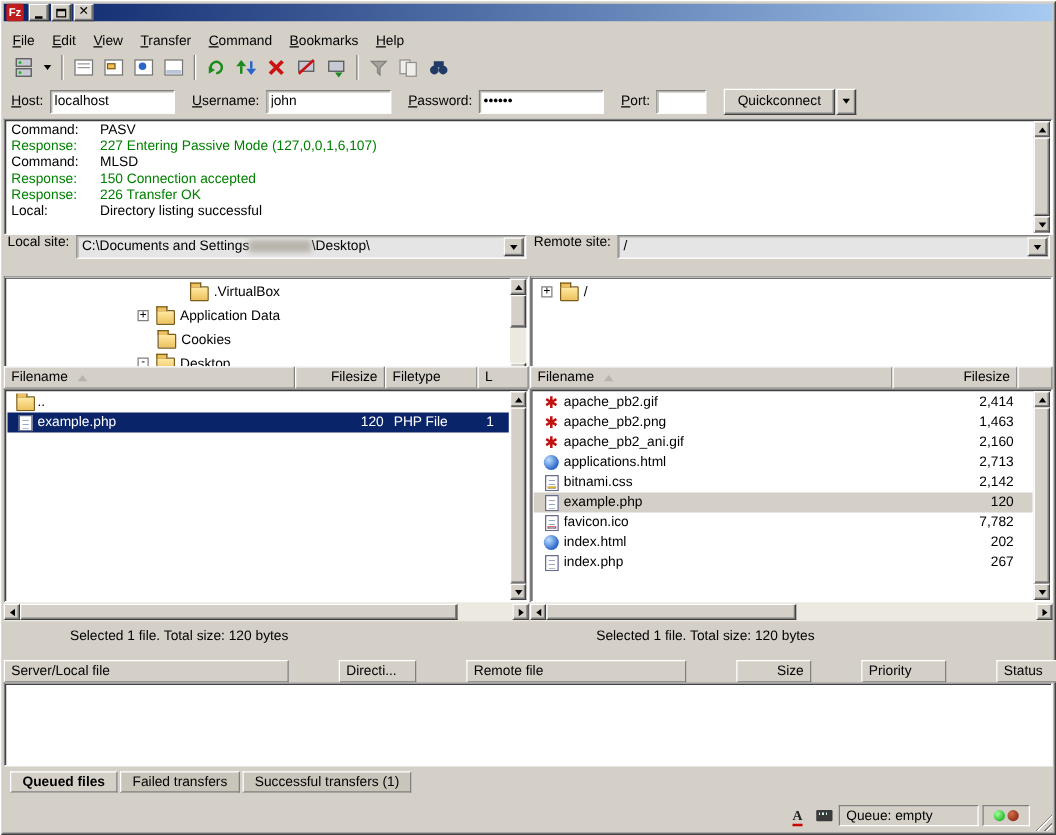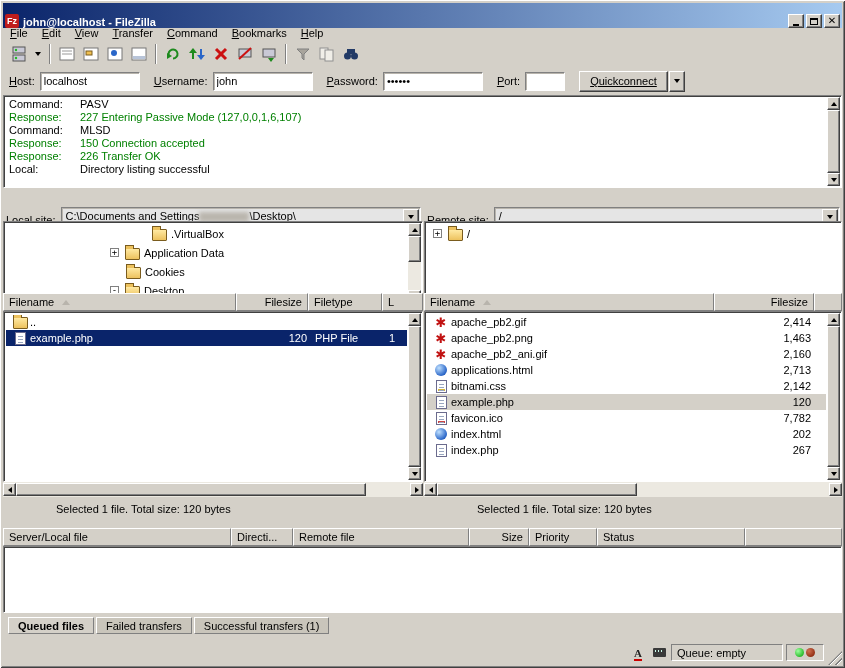--- a/index.html
+++ b/index.html
@@ -4,23 +4,23 @@
 <style>
   * { box-sizing: border-box; margin:0; padding:0; }
   html,body { width:845px; height:668px; }
   body { font-family:"Liberation Sans", sans-serif; font-size:11px; color:#000; background:#d4d0c8; }
 
   .window { position:relative; width:845px; height:668px; background:#d4d0c8;
     box-shadow: inset 1px 1px 0 #ffffff, inset -1px -1px 0 #404040,
                 inset 2px 2px 0 #d4d0c8, inset -2px -2px 0 #808080; overflow:hidden; }
 
   
-  .titlebar { position:absolute; left:3px; top:3px; width:839px; height:25px;
+  .titlebar { position:absolute; left:3px; top:3px; width:839px; height:14px;
     background:linear-gradient(to right,#0a246a,#a6caf0);
-    display:flex; align-items:flex-end; padding:0 2px; }
+    display:flex; align-items:flex-start; padding:0 2px; }
   .fz-icon { width:14px; height:14px; background:#bf1d1d; border-radius:2px; color:#fff;
     font:bold 9px/14px "Liberation Sans",sans-serif; text-align:center; margin-right:4px; flex:none; }
   .title-text { color:#fff; font-weight:bold; flex:1; white-space:nowrap; overflow:hidden; }
   .wbtns { display:flex; gap:2px; }
   .wbtn { width:16px; height:14px; background:#d4d0c8; border:1px solid; border-color:#fff #404040 #404040 #fff;
     box-shadow: inset -1px -1px 0 #808080; display:flex; align-items:center; justify-content:center; }
   .glyph-min { width:6px; height:2px; background:#000; margin-top:7px; }
   .glyph-max { width:8px; height:7px; border:1px solid #000; border-top-width:2px; }
   .glyph-close { font:bold 10px/10px "DejaVu Sans",sans-serif; }
 
@@ -38,21 +38,21 @@
 
   
   .quickbar { position:absolute; left:3px; top:67px; width:839px; height:28px; display:flex; align-items:center; padding-left:6px; }
   .ql-label { display:inline-block; margin-right:5px; }
   .ql-label::first-letter { text-decoration:underline; }
   input.field { height:19px; background:#fff; border:1px solid; border-color:#808080 #fff #fff #808080;
     box-shadow: inset 1px 1px 0 #b8b4ac; font:11px "Liberation Sans",sans-serif; padding:0 3px; margin-right:14px; }
   .w100 { width:100px; } .w40 { width:40px; margin-right:10px; }
   .qc-btn { height:21px; background:#d4d0c8; border:1px solid; border-color:#fff #404040 #404040 #fff;
     box-shadow: inset -1px -1px 0 #808080; padding:0 10px; display:flex; align-items:center; }
-  .qc-btn span { text-decoration:underline; }
+  .qc-btn span { }
   .qc-drop { width:16px; height:21px; background:#d4d0c8; border:1px solid; border-color:#fff #404040 #404040 #fff;
     box-shadow: inset -1px -1px 0 #808080; display:flex; align-items:center; justify-content:center; margin-left:1px; }
 
   
   .sunken { background:#fff; border:1px solid; border-color:#808080 #fff #fff #808080; box-shadow: inset 1px 1px 0 #404040; }
 
   
   .log { position:absolute; left:3px; top:95px; width:839px; height:93px; overflow:hidden; }
   .log-inner { position:absolute; left:2px; top:2px; right:15px; bottom:2px; }
   .log-line { display:flex; height:13px; line-height:13px; white-space:nowrap; }
@@ -64,21 +64,21 @@
   .hsb { position:absolute; left:0; right:0; top:0; bottom:0; background:#ece9e1; }
   .sbtn { position:absolute; width:13px; height:13px; background:#d4d0c8; border:1px solid; border-color:#fff #404040 #404040 #fff;
     box-shadow: inset -1px -1px 0 #808080; display:flex; align-items:center; justify-content:center; }
   .tri-u { width:0;height:0;border-left:3px solid transparent;border-right:3px solid transparent;border-bottom:4px solid #000; }
   .tri-d { width:0;height:0;border-left:3px solid transparent;border-right:3px solid transparent;border-top:4px solid #000; }
   .tri-l { width:0;height:0;border-top:3px solid transparent;border-bottom:3px solid transparent;border-right:4px solid #000; }
   .tri-r { width:0;height:0;border-top:3px solid transparent;border-bottom:3px solid transparent;border-left:4px solid #000; }
   .thumb { position:absolute; background:#d4d0c8; border:1px solid; border-color:#fff #404040 #404040 #fff; box-shadow: inset -1px -1px 0 #808080; }
 
   
-  .site-row { position:absolute; height:38px; display:flex; align-items:flex-end; }
+  .site-row { position:absolute; height:38px; display:flex; align-items:flex-start; }
   .site-label { margin:0 5px 0 3px; white-space:nowrap; }
   .combo { flex:1; height:19px; background:#e5e5e5; border:1px solid; border-color:#808080 #fff #fff #808080;
     box-shadow: inset 1px 1px 0 #b8b4ac; position:relative; line-height:17px; padding-left:4px; white-space:nowrap; overflow:hidden; margin-right:2px; }
   .combo-btn { position:absolute; right:1px; top:1px; width:16px; height:15px; background:#d4d0c8;
     border:1px solid; border-color:#fff #404040 #404040 #fff; box-shadow: inset -1px -1px 0 #808080;
     display:flex; align-items:center; justify-content:center; }
   .redacted { display:inline-block; width:50px; height:10px; background:#b9b5ad; filter:blur(2px); vertical-align:middle; }
 
   
   .tree { position:absolute; top:209px; height:84px; overflow:hidden;margin-top:12px; }
@@ -120,21 +120,21 @@
   .icon-ball { width:12px; height:12px; border-radius:50%;
     background:radial-gradient(circle at 4px 4px,#bfe0ff,#2a66c8 70%,#123c86); }
 
   
   .hscroll { position:absolute; top:482px; height:15px; }
 
   
   .pane-status { position:absolute; top:499px; height:20px; display:flex; align-items:center; padding-left:5px;margin-left:48px; }
 
   
-  .queue-header { position:absolute; left:3px; top:528px; width:839px; height:18px; display:flex; }
+  .queue-header { position:absolute; left:3px; top:528px; width:839px; height:18px; display:flex;gap:40px; }
   .queue-list { position:absolute; left:3px; top:546px; width:839px; height:67px; }
   .tabs { position:absolute; left:3px; top:615px; width:839px; height:19px; display:flex; align-items:flex-end; padding-left:5px; }
   .tab { height:17px; padding:1px 9px; border:1px solid; border-color:#fff #808080 #808080 #fff;
     background:#c9c5bb; margin-right:2px; display:flex; align-items:center; }
   .tab.active { background:#d4d0c8; font-weight:bold; }
 
   
   .statusbar { position:absolute; left:3px; top:640px; width:839px; height:25px;
     display:flex; align-items:center; justify-content:flex-end; gap:3px; padding:0 18px 0 4px; }
   .sicon { width:18px; height:16px; display:flex; align-items:center; justify-content:center; }
@@ -152,21 +152,20 @@
     background:repeating-linear-gradient(-45deg, transparent 0 3px, #fff 3px 4px, #808080 4px 5px);
     clip-path:polygon(100% 0, 100% 100%, 0 100%); }
 </style>
 </head>
 <body>
 
 <div class="window">
 
   <div class="titlebar">
     <div class="fz-icon">Fz</div>
-    <div class="title-text">john@localhost - FileZilla</div>
     <div class="wbtns">
       <div class="wbtn">
           <div class="glyph-min"></div>
         </div>
       <div class="wbtn">
           <div class="glyph-max"></div>
         </div>
       <div class="wbtn">
           <div class="glyph-close">✕</div>
         </div>

